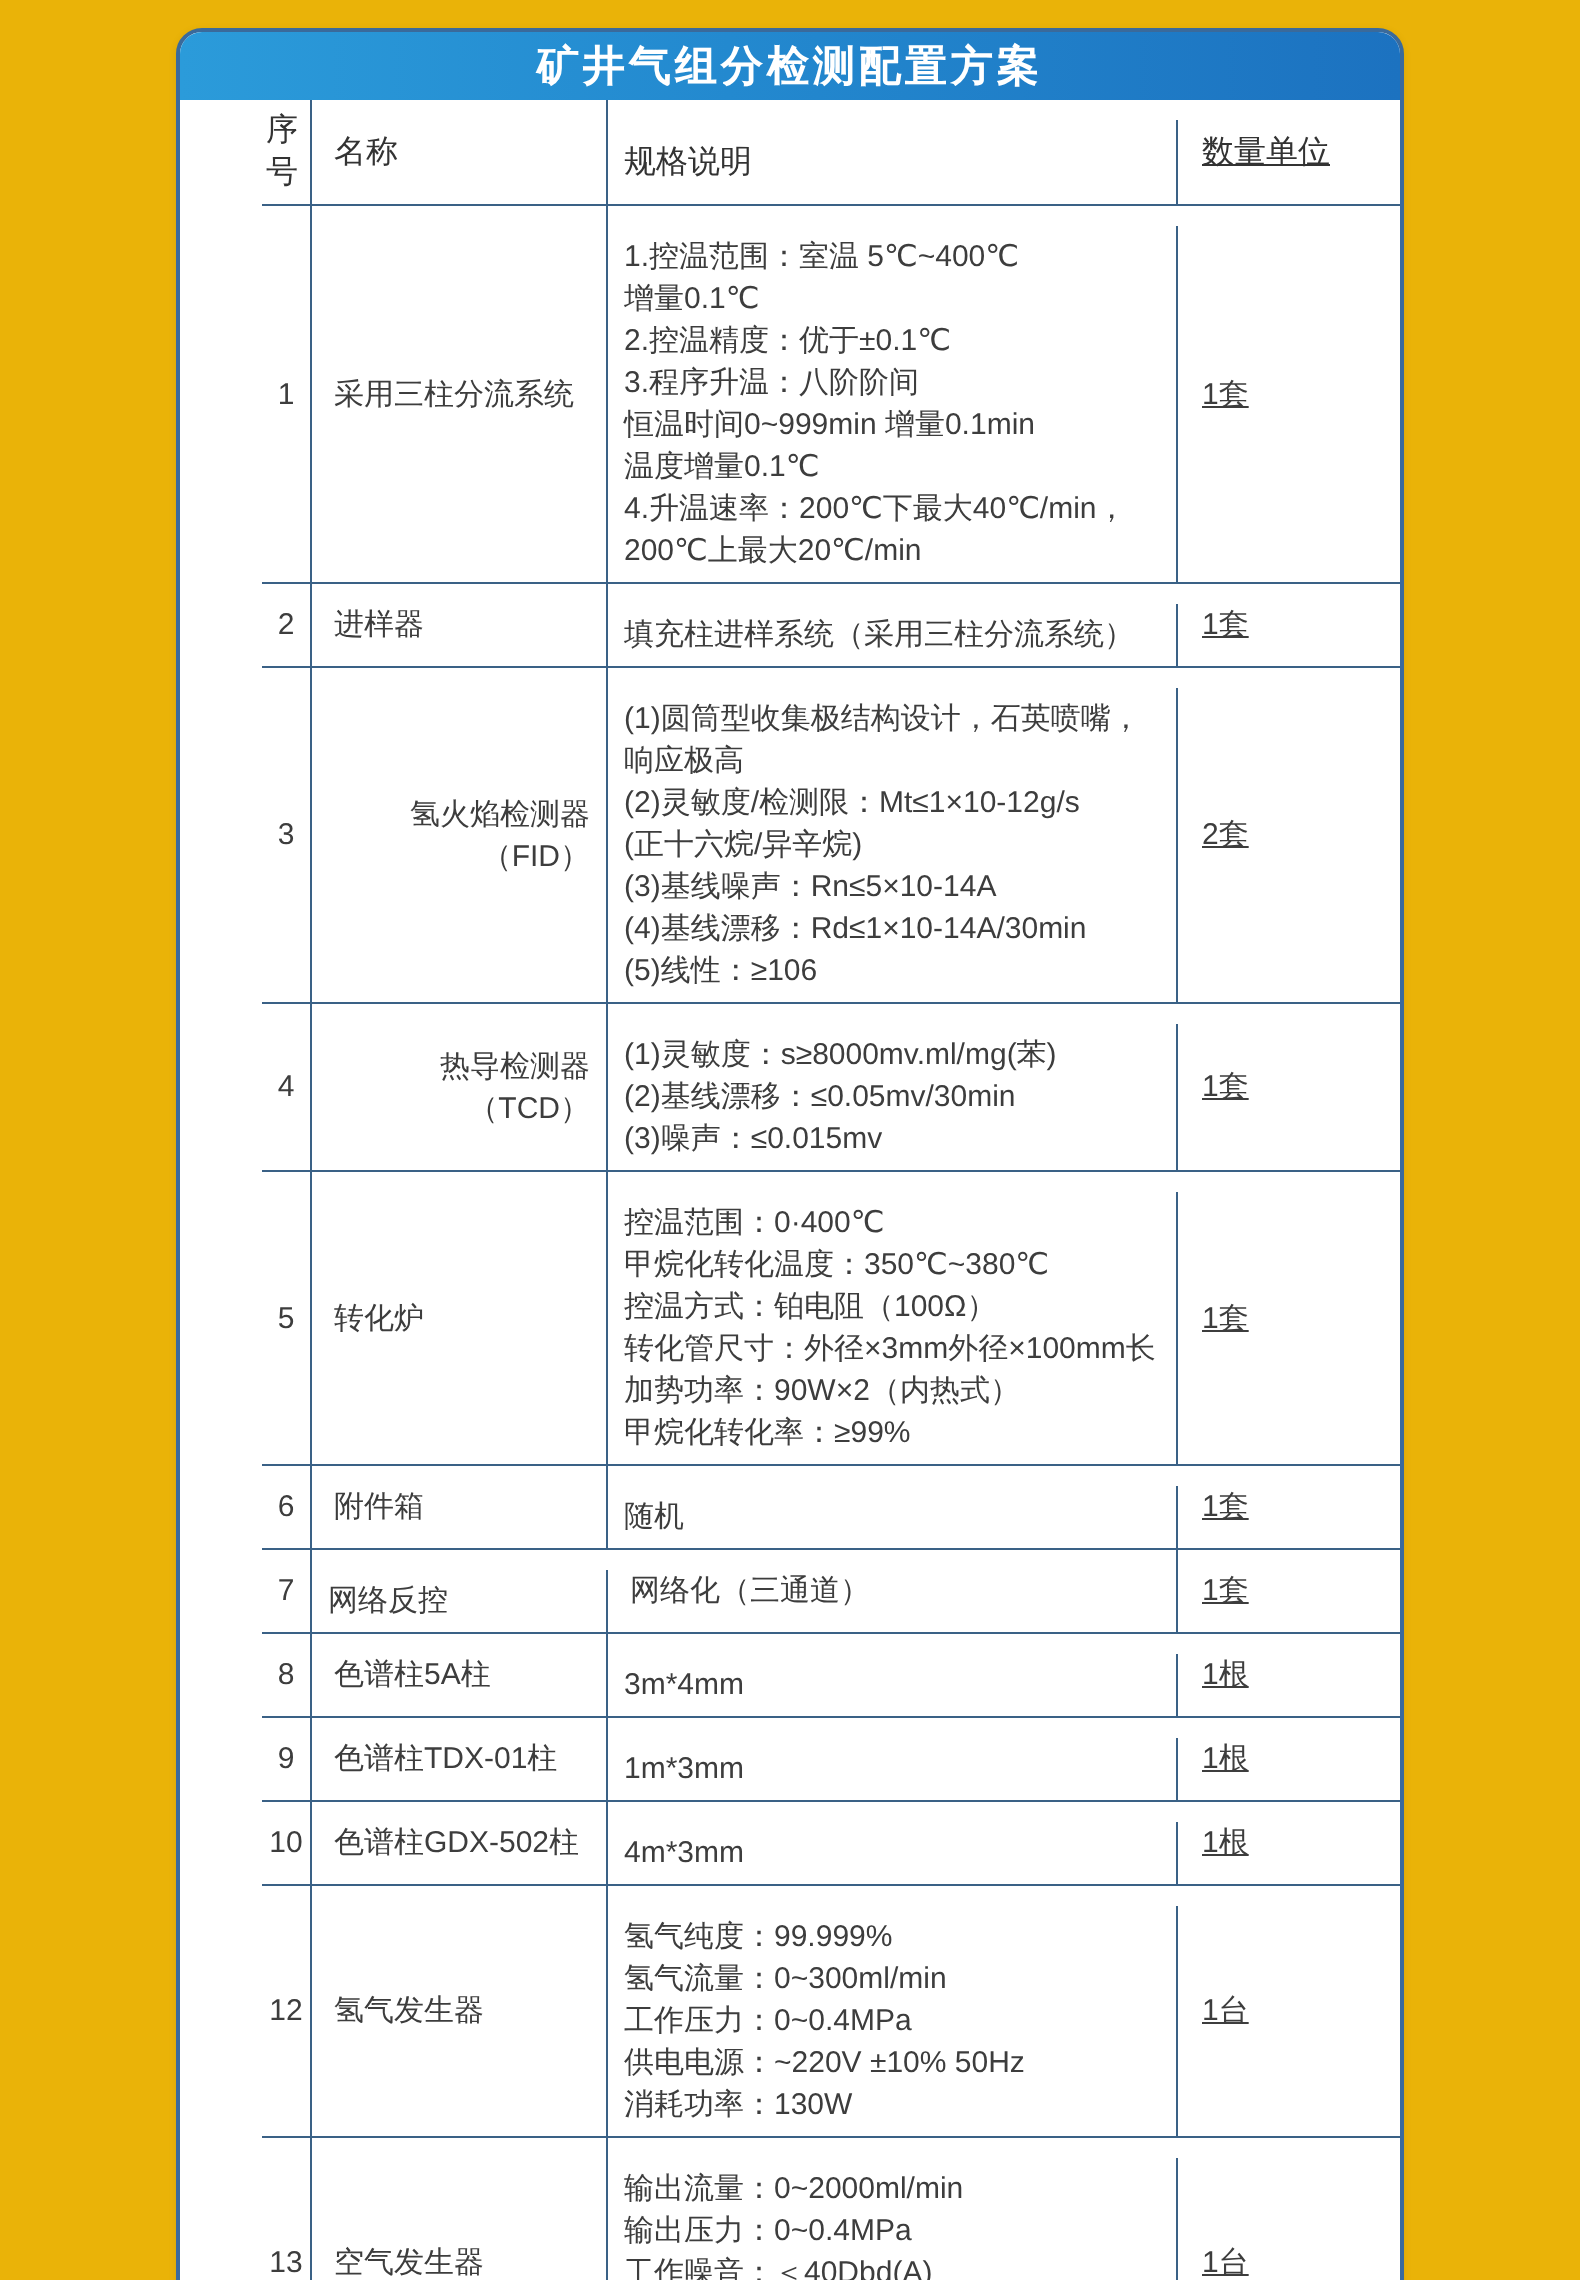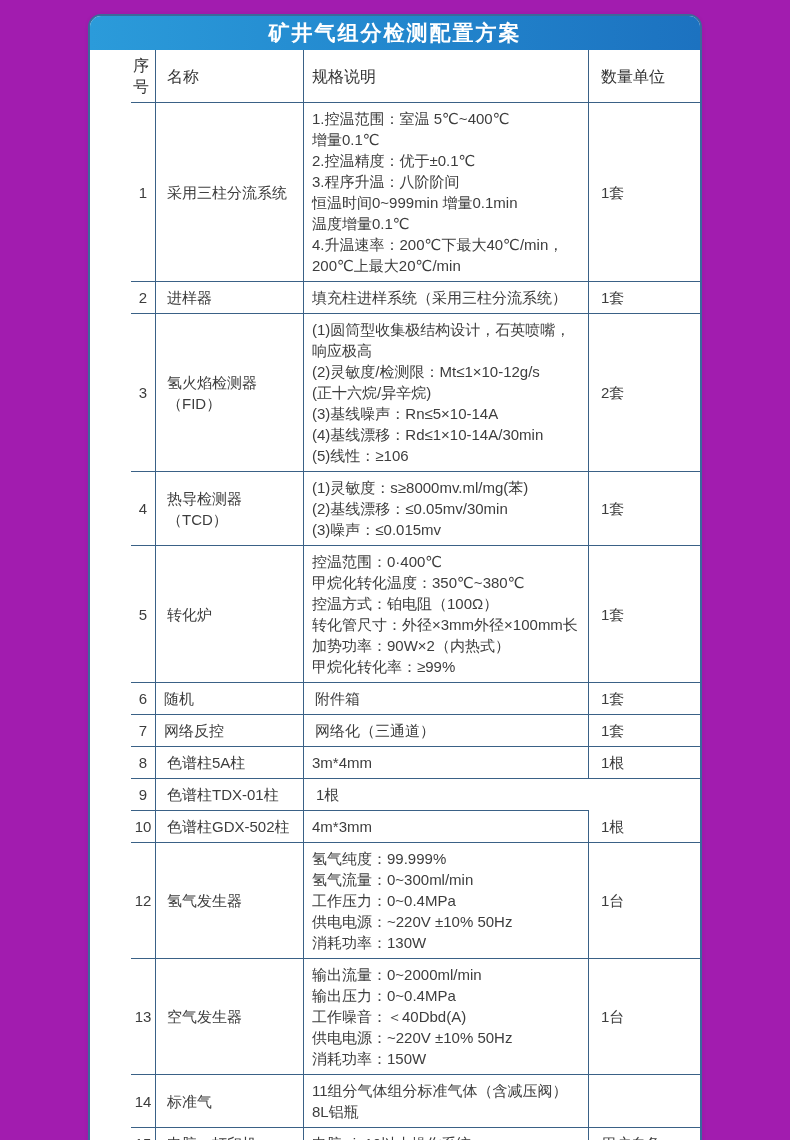--- a/index.html
+++ b/index.html
@@ -5,21 +5,21 @@
   html, body {
     margin: 0;
     padding: 0;
     background: #ffffff;
     font-family: "Liberation Sans", "DejaVu Sans", sans-serif;
   }
   .canvas {
     position: relative;
     width: 790px;
     height: 1140px;
-    background: #a21caf;
+    background: #eab308;
     overflow: hidden;
   }
   .card {
     position: absolute;
     left: 88px;
     top: 14px;
     width: 614px;
     box-sizing: border-box;
     border: 2px solid #3a6a9b;
     border-radius: 13px;
@@ -51,26 +51,26 @@
     min-height: 31px;
     display: flex;
     align-items: center;
     color: #3d3d3d;
     font-size: 15px;
     line-height: 21px;
     padding: 5px 8px;
     background: #ffffff;
   }
   .grid-row > .td:last-child,
-  .grid-row > .th:last-child { border-right: none; }
+  .grid-row > .th:last-child { border-right: none; text-decoration: underline; }
   .grid-row:last-child > .td { border-bottom: none; }
   .th { font-size: 16px; color: #333333; }
   .cell-no { justify-content: center; padding: 5px 2px; margin-left: 41px; }
-  .cell-name { padding-left: 11px; }
-  .cell-spec { white-space: pre-line; padding-left: 8px; }
+  .cell-name { padding-left: 11px; text-align: right; }
+  .cell-spec { white-space: pre-line; padding-left: 8px; margin-top: 10px; }
   .cell-qty { padding-left: 12px; }
 </style>
 </head>
 <body>
 
 <div class="canvas">
   <div class="card">
 
     <div class="title-bar">
       <span class="title-text">矿井气组分检测配置方案</span>
@@ -133,42 +133,43 @@
 甲烷化转化温度：350℃~380℃
 控温方式：铂电阻（100Ω）
 转化管尺寸：外径×3mm外径×100mm长
 加势功率：90W×2（内热式）
 甲烷化转化率：≥99%</div>
       <div class="td cell-qty">1套</div>
     </div>
 
     <div class="grid-row">
       <div class="td cell-no">6</div>
+      <div class="td cell-name">附件箱</div>
       <div class="td cell-spec">随机</div>
-      <div class="td cell-name">附件箱</div>
       <div class="td cell-qty">1套</div>
     </div>
 
     <div class="grid-row">
       <div class="td cell-no">7</div>
       <div class="td cell-spec">网络反控</div>
       <div class="td cell-name">网络化（三通道）</div>
       <div class="td cell-qty">1套</div>
     </div>
 
     <div class="grid-row">
       <div class="td cell-no">8</div>
       <div class="td cell-name">色谱柱5A柱</div>
       <div class="td cell-spec">3m*4mm</div>
       <div class="td cell-qty">1根</div>
     </div>
 
     <div class="grid-row">
       <div class="td cell-no">9</div>
       <div class="td cell-name">色谱柱TDX-01柱</div>
+      <div class="td cell-spec">1m*3mm</div>
       <div class="td cell-qty">1根</div>
     </div>
 
     <div class="grid-row">
       <div class="td cell-no">10</div>
       <div class="td cell-name">色谱柱GDX-502柱</div>
       <div class="td cell-spec">4m*3mm</div>
       <div class="td cell-qty">1根</div>
     </div>
 

